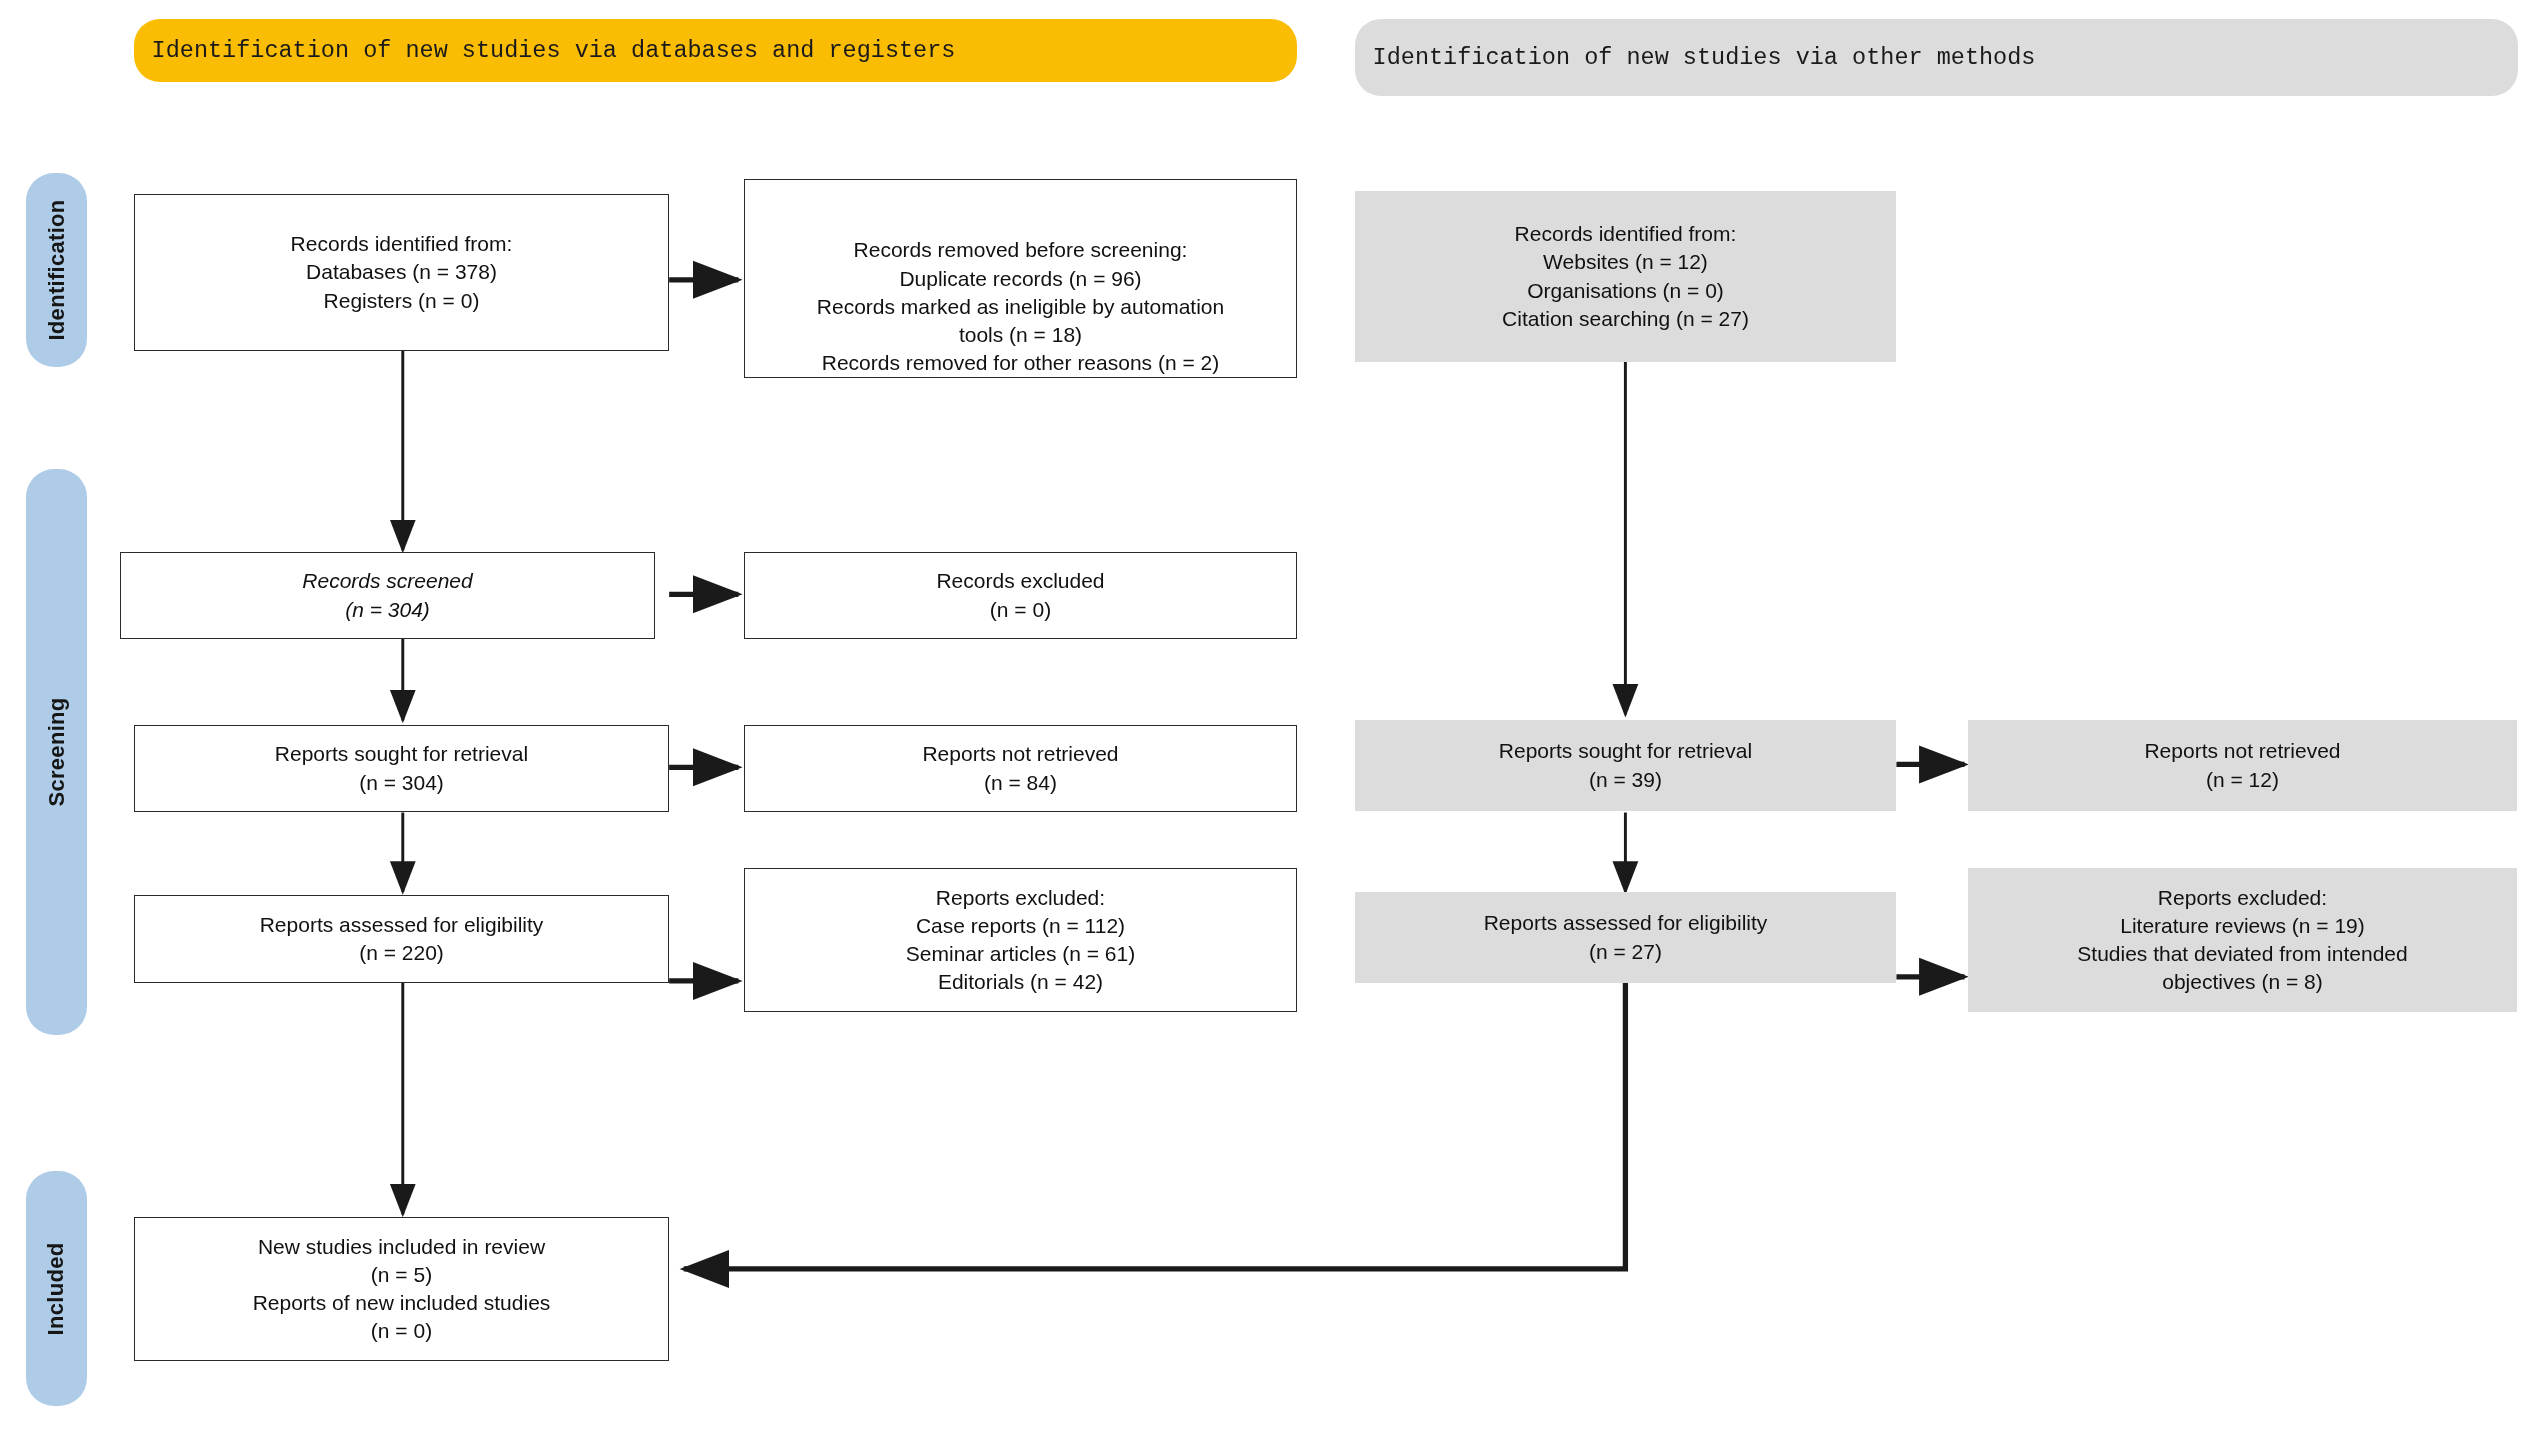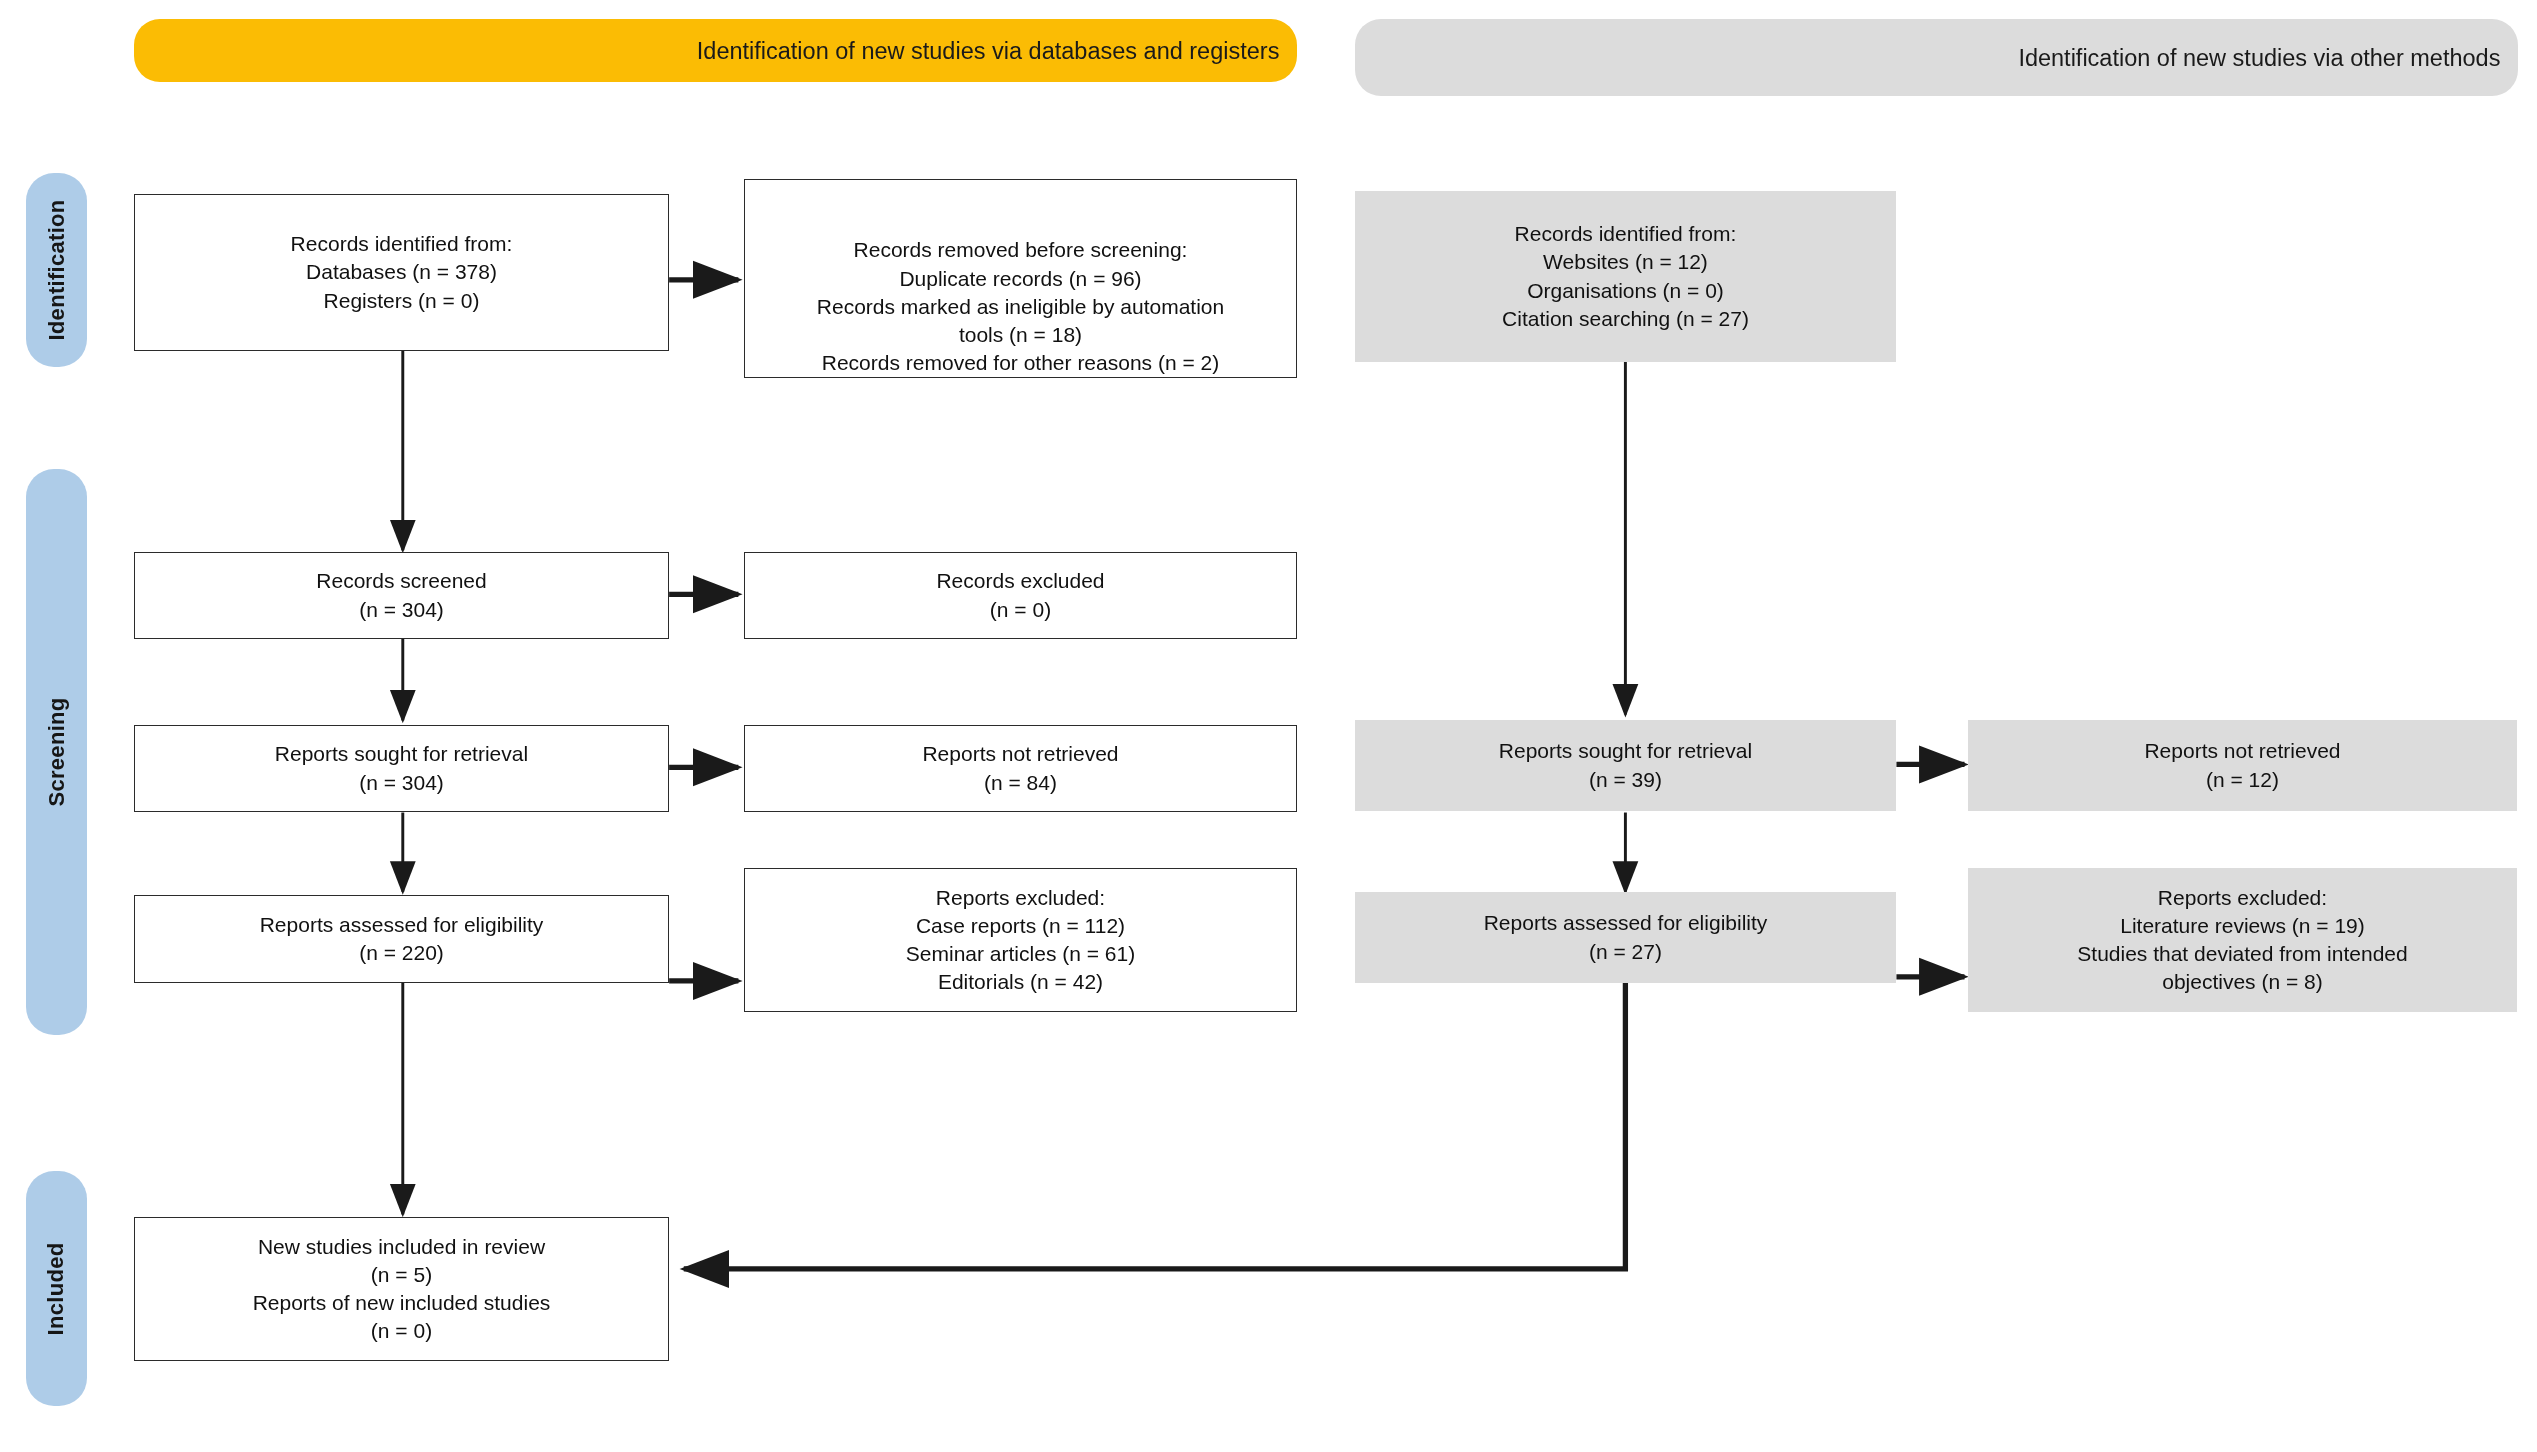--- a/index.html
+++ b/index.html
@@ -19,24 +19,25 @@
     position: absolute;
     top: 0;
     left: 0;
     width: 2538px;
     height: 1452px;
   }
   .banner {
     position: absolute;
     display: flex;
     align-items: center;
-    justify-content: flex-end;
+    justify-content: flex-start;
     border-radius: 26px;
     box-sizing: border-box;
     padding: 0 17.6px;
+    font-family: Liberation Mono, monospace;
   }
   .banner-text {
     font-size: 23.5px;
     color: #1a1a1a;
     text-align: center;
     line-height: 1.2;
     white-space: nowrap;
   }
   .stage-bar {
     position: absolute;
@@ -141,21 +142,21 @@
   <div class="node" style="left:744px; top:179px; width:553px; height:199px;align-items:flex-end;">
     <div class="node-text">
       <span class="ln">Records removed before screening:</span>
       <span class="ln">Duplicate records (n = 96)</span>
       <span class="ln">Records marked as ineligible by automation</span>
       <span class="ln">tools (n = 18)</span>
       <span class="ln">Records removed for other reasons (n = 2)</span>
     </div>
   </div>
 
-  <div class="node" style="left:134px; top:552px; width:535px; height:87px;">
+  <div class="node" style="left:120px; top:552px; width:535px; height:87px;font-style:italic;">
     <div class="node-text">
       <span class="ln">Records screened</span>
       <span class="ln">(n = 304)</span>
     </div>
   </div>
 
   <div class="node" style="left:744px; top:552px; width:553px; height:87px;">
     <div class="node-text">
       <span class="ln">Records excluded</span>
       <span class="ln">(n = 0)</span>

